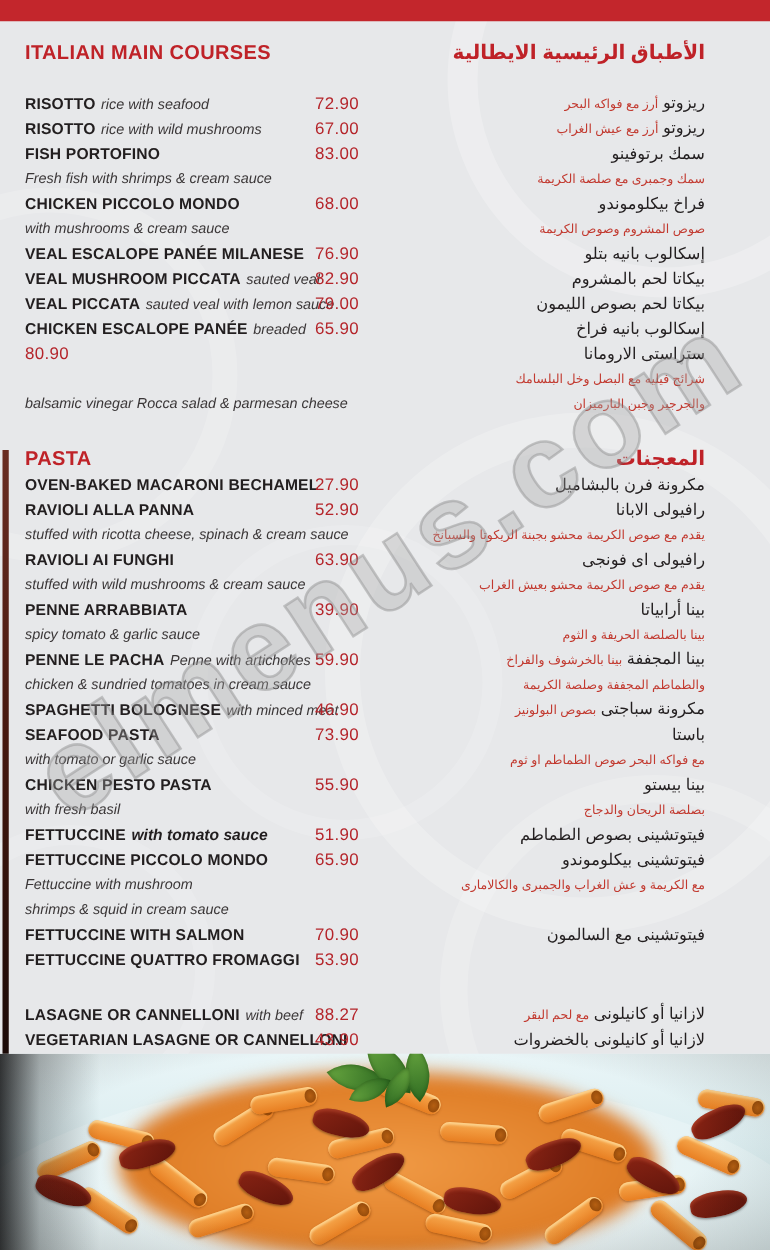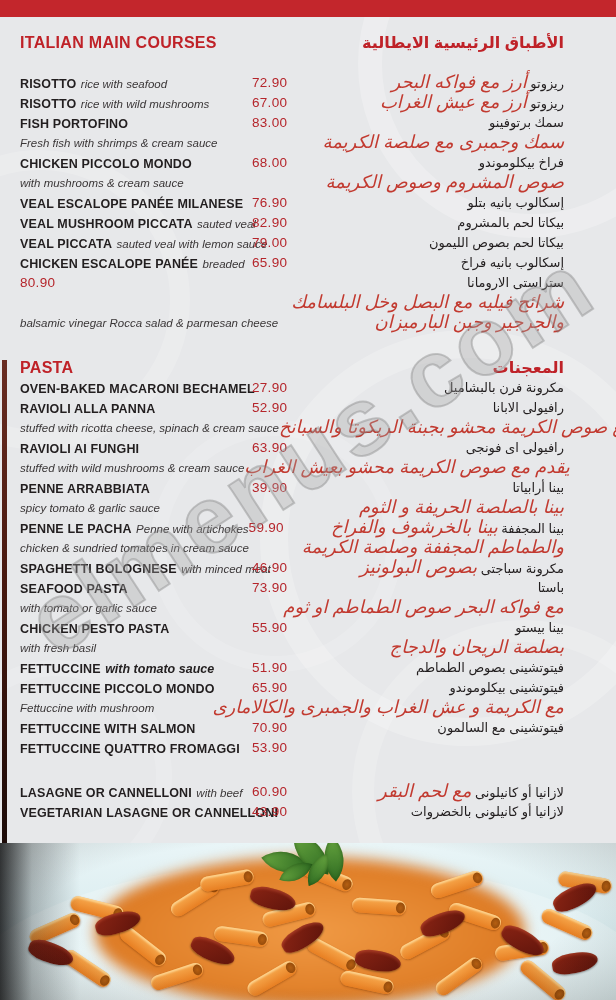--- a/index.html
+++ b/index.html
@@ -31,21 +31,21 @@
 
   .row{display:flex;align-items:center;height:20px;line-height:20px;white-space:nowrap;}
   .cell{display:inline-block;}
   .en{width:232px;overflow:visible;}
   .nm{font-weight:bold;font-size:12.5px;color:var(--dark);letter-spacing:.15px;}
   .sub{font-style:italic;font-size:11.5px;color:#3a3637;}
   .sub.sb{font-weight:bold;font-size:12.5px;color:var(--dark);}
   .price{width:88px;font-weight:normal;font-size:13.5px;color:#b5252b;letter-spacing:.3px;}
   .ar{flex:1;text-align:right;font-size:13px;color:var(--dark);}
   .arm{color:var(--dark);}
-  .ard{color:var(--reddesc);font-size:18px;font-style:italic;}
+  .ard{color:var(--reddesc);font-size:10px;}
   .desc-en{width:320px;font-style:italic;font-size:11.5px;color:#3a3637;}
   .gap{height:24px;}
 
   .watermark{position:absolute;left:8px;top:585px;transform:rotate(-33deg);transform-origin:0 0;
     font-size:95px;font-weight:bold;letter-spacing:4px;white-space:nowrap;
     color:rgba(255,255,255,.12);-webkit-text-stroke:2px rgba(110,110,110,.32);
     text-shadow:0 0 1px rgba(120,120,120,.25);pointer-events:none;z-index:5;}
 
   
   .photo{position:absolute;left:0;top:843px;width:616px;height:157px;overflow:hidden;
@@ -230,32 +230,36 @@
           <div class="row">
             <span class="en cell"><span class="nm">FETTUCCINE PICCOLO MONDO</span></span>
             <span class="price cell">65.90</span>
             <span class="ar cell" dir="rtl"><span class="arm">فيتوتشينى بيكلوموندو</span></span>
           </div>
           <div class="row">
             <span class="desc-en cell">Fettuccine with mushroom</span>
             <span class="ar cell" dir="rtl"><span class="ard">مع الكريمة و عش الغراب والجمبرى والكالامارى</span></span>
           </div>
           <div class="row">
+            <span class="desc-en cell"> shrimps &amp; squid in cream sauce</span>
+            <span class="ar cell" dir="rtl"></span>
+          </div>
+          <div class="row">
             <span class="en cell"><span class="nm">FETTUCCINE WITH SALMON</span></span>
             <span class="price cell">70.90</span>
             <span class="ar cell" dir="rtl"><span class="arm">فيتوتشينى مع السالمون</span></span>
           </div>
           <div class="row">
             <span class="en cell"><span class="nm">FETTUCCINE QUATTRO FROMAGGI</span></span>
             <span class="price cell">53.90</span>
           </div>
           <div class="gap"></div>
           <div class="row">
             <span class="en cell"><span class="nm">LASAGNE OR CANNELLONI</span> <span class="sub">with beef</span></span>
-            <span class="price cell">60.90</span>
+            <span class="price cell">88.27</span>
             <span class="ar cell" dir="rtl"><span class="arm">لازانيا أو كانيلونى</span> <span class="ard">مع لحم البقر</span></span>
           </div>
           <div class="row">
             <span class="en cell"><span class="nm">VEGETARIAN LASAGNE OR CANNELLONI</span></span>
             <span class="price cell">43.90</span>
             <span class="ar cell" dir="rtl"><span class="arm">لازانيا أو كانيلونى بالخضروات</span></span>
           </div>
         </div>
     </section>
   </div>

